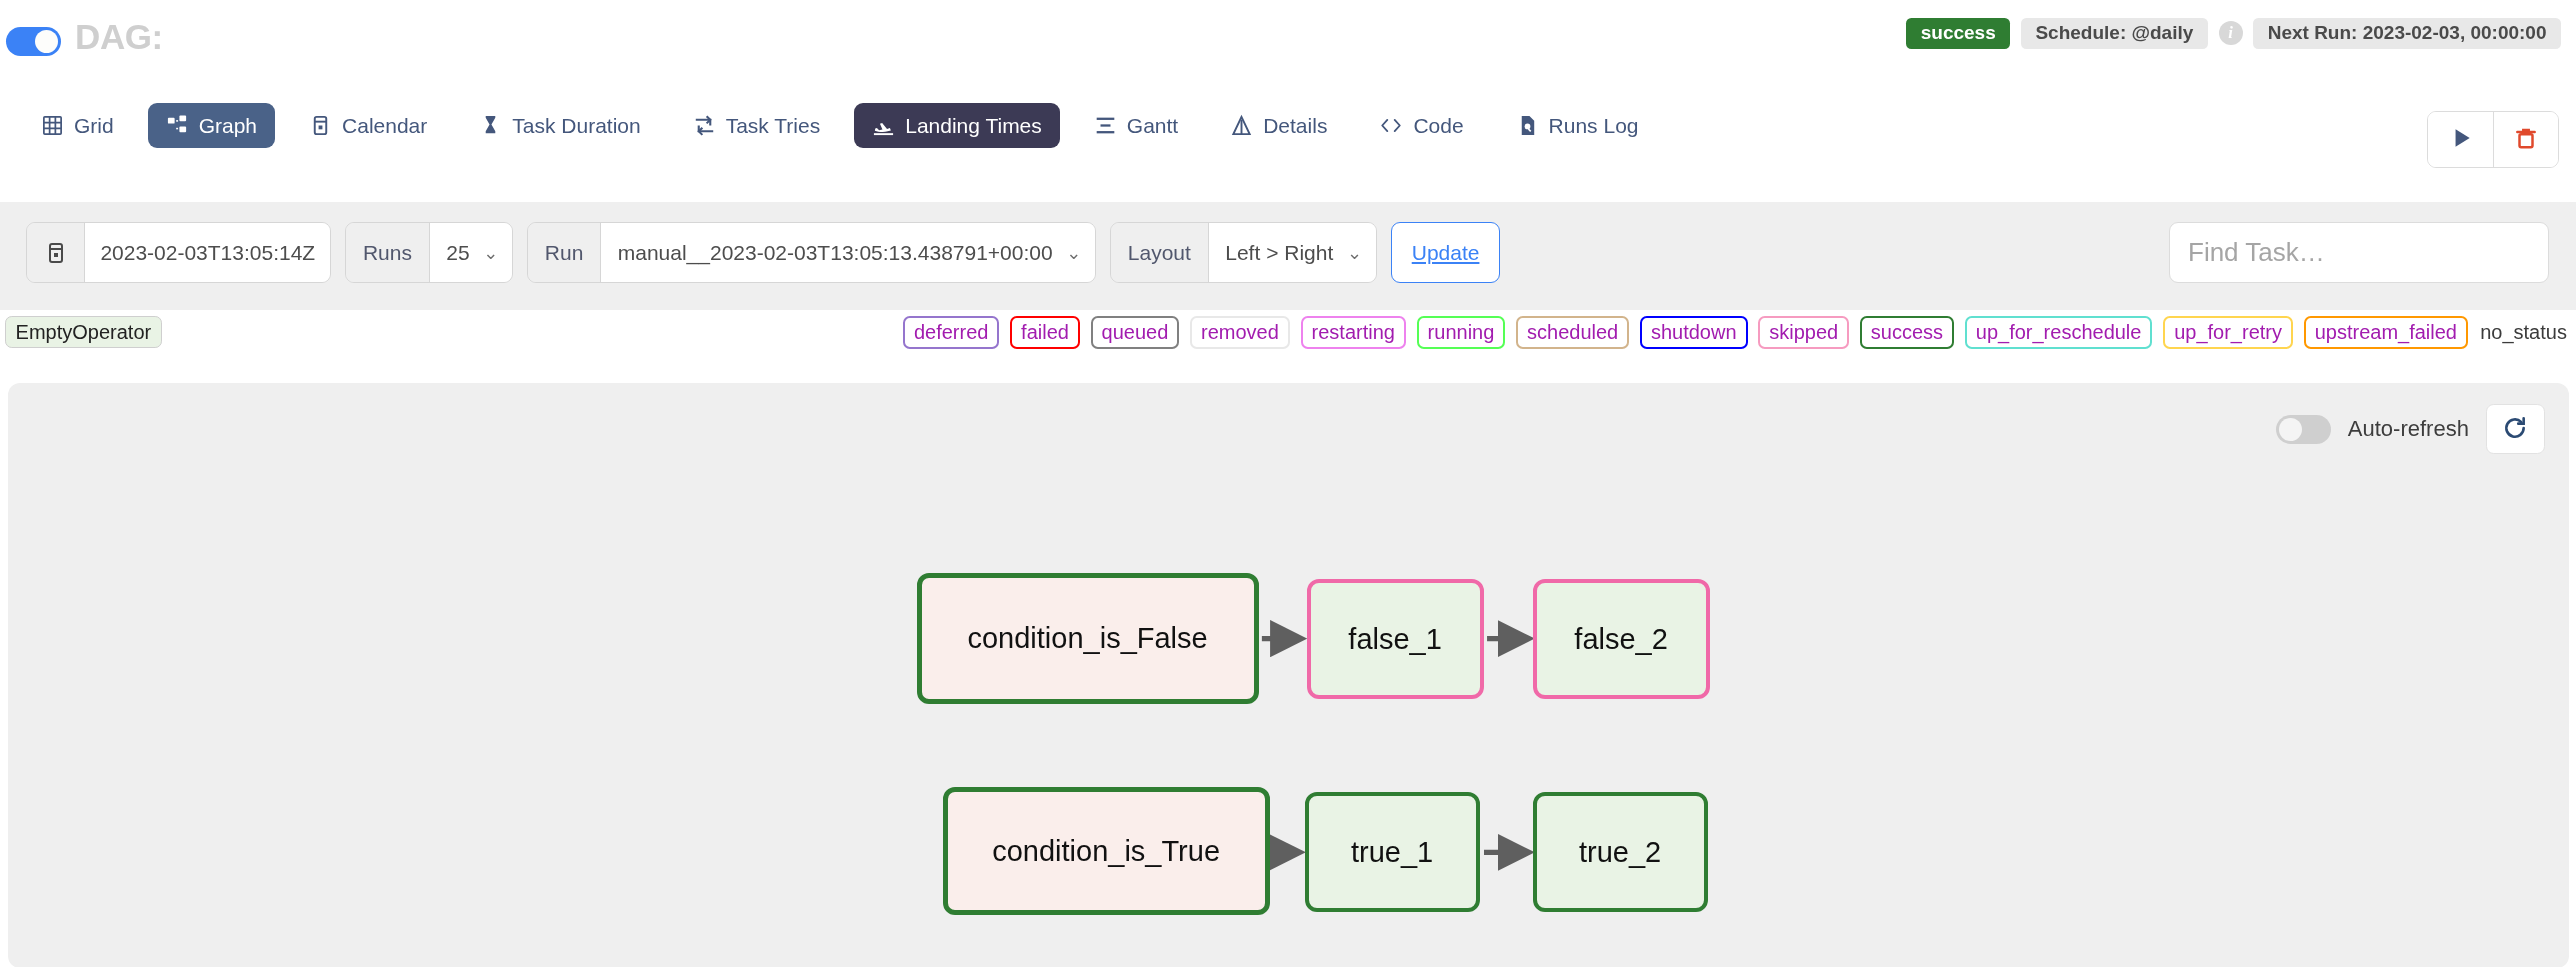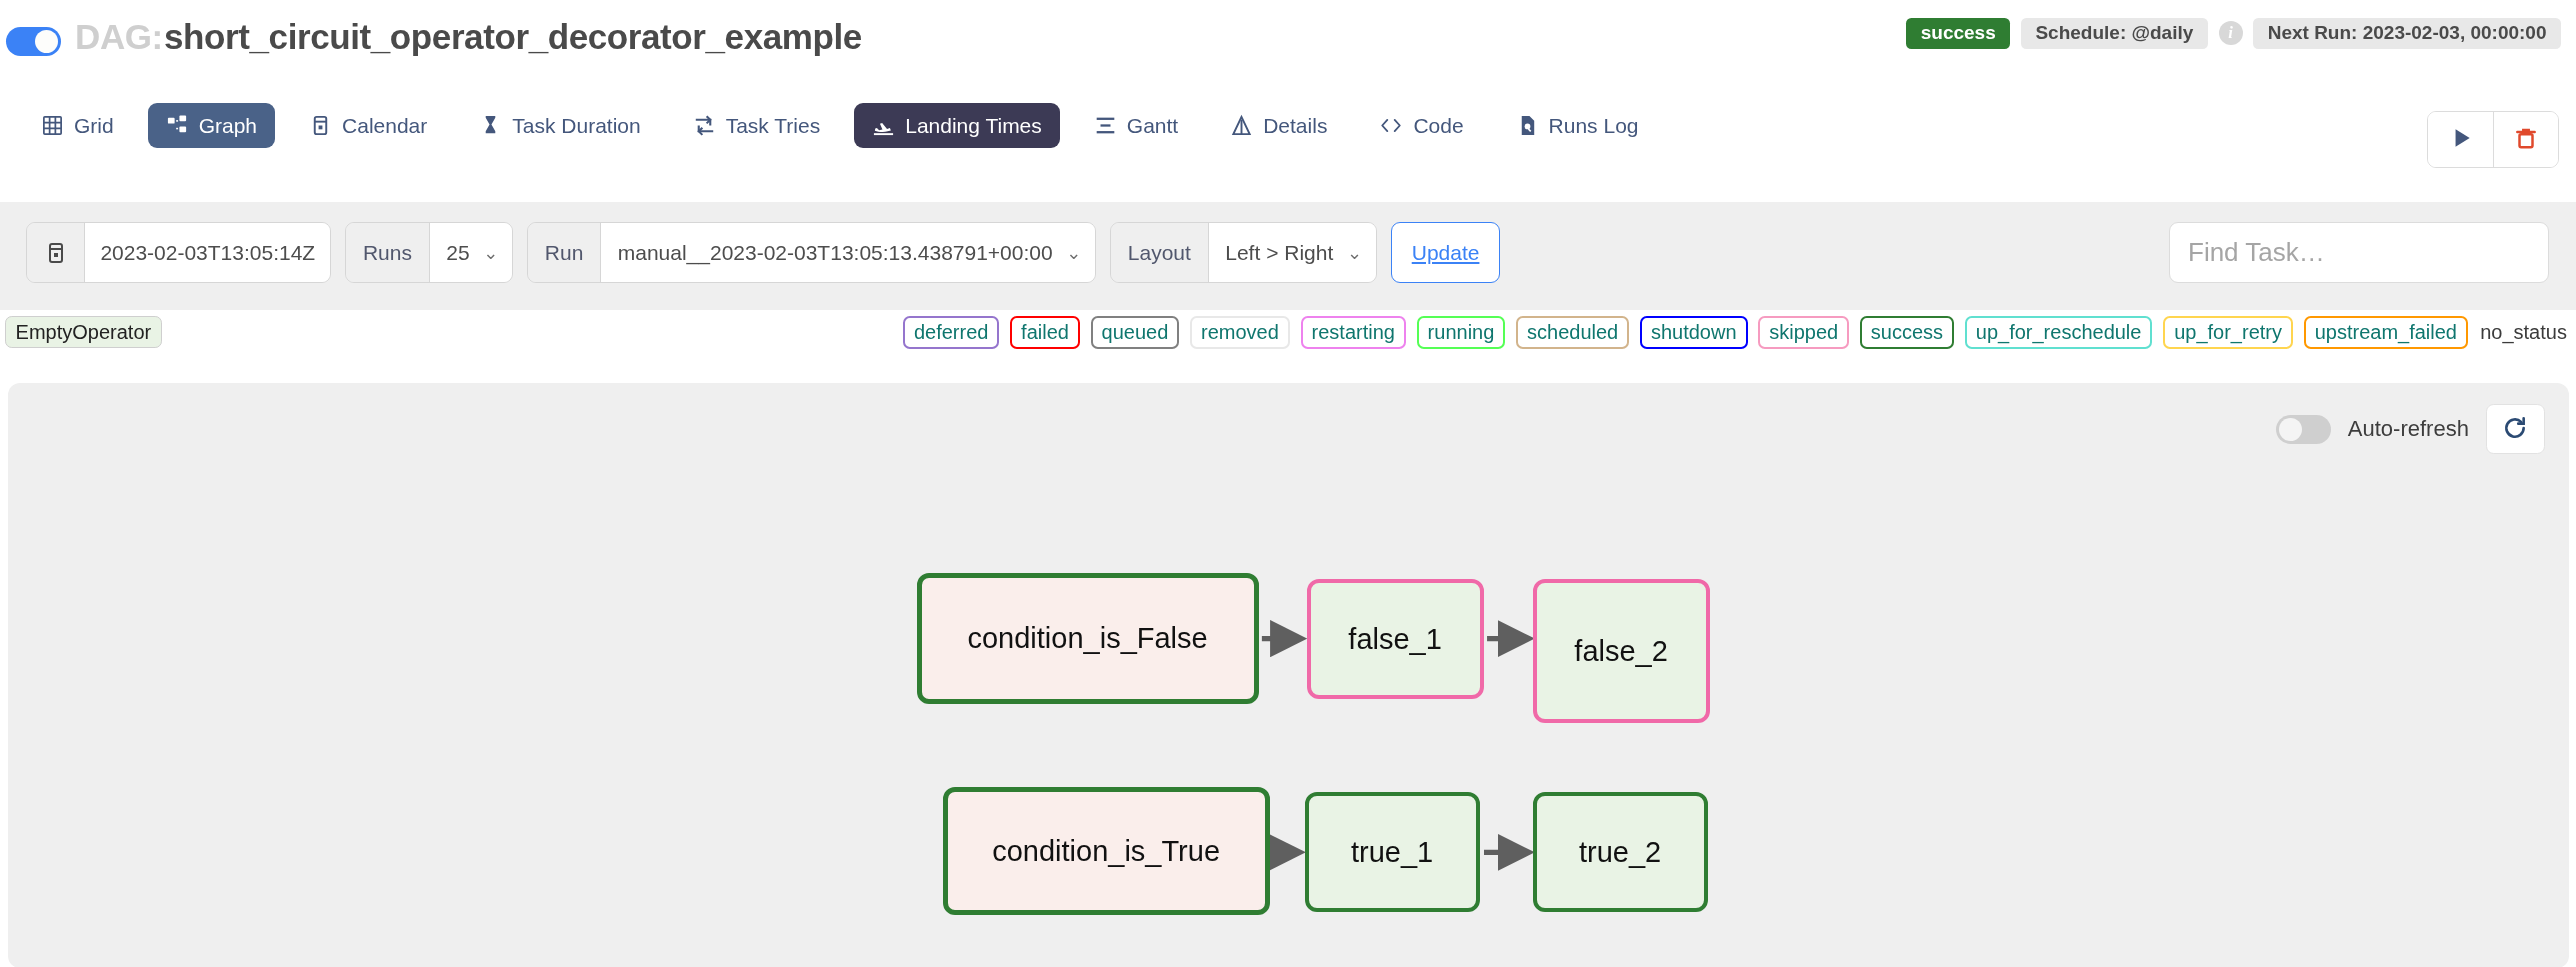--- a/index.html
+++ b/index.html
@@ -138,21 +138,21 @@
   }
   .op-chip {
     border: 1.5px solid #cfcfcf; border-radius: 6.8px; padding: 3.8px 10px;
     font-size: 20px; color: #222; white-space: nowrap;
   }
   .legend-right {
     position: absolute; right: 7.6px; top: 3.8px; display: flex; gap: 10.7px; align-items: center;
   }
   .st-chip {
     border: 2.3px solid #999; border-radius: 6.8px; padding: 3px 9px;
-    font-size: 20px; color: #0f766e; background: #fff; white-space: nowrap;
+    font-size: 20px; color: #a21caf; background: #fff; white-space: nowrap;
   }
   .st-plain { font-size: 20px; color: #3b3b3b; white-space: nowrap; padding: 3px 1.5px; }
 
   
   .canvas {
     position: absolute; left: 7.6px; top: 383px; width: 2561px; height: 585px;
     background: #efefef; border-radius: 12px;
   }
   .refresh-row {
     position: absolute; right: 24px; top: 21px;
@@ -180,21 +180,20 @@
 </head>
 <body>
 
 <div id="app">
 
   <div class="header">
     <div class="dag-toggle">
       <div class="knob"></div>
     </div>
     <div class="dag-label">DAG:</div>
-    <div class="dag-name">short_circuit_operator_decorator_example</div>
 
     <div class="header-right">
       <div class="badge-success">success</div>
       <div class="badge-gray">Schedule: @daily</div>
       <div class="info-circle">i</div>
       <div class="badge-gray">Next Run: 2023-02-03, 00:00:00</div>
     </div>
   </div>
 
   <div class="tabbar">
@@ -422,21 +421,21 @@
       </defs>
       <line x1="1648" y1="336" x2="1698" y2="336" stroke="#5f5f5f" stroke-width="7" marker-end="url(#arrow)"></line>
       <line x1="1944" y1="336" x2="1997" y2="336" stroke="#5f5f5f" stroke-width="7" marker-end="url(#arrow)"></line>
       <line x1="1636" y1="617" x2="1696" y2="617" stroke="#5f5f5f" stroke-width="7" marker-end="url(#arrow)"></line>
       <line x1="1940" y1="617" x2="1997" y2="617" stroke="#5f5f5f" stroke-width="7" marker-end="url(#arrow)"></line>
     </svg>
 
     <div class="graph-layer">
       <div class="node" style="left:909px; top:190px; width:342px; height:131px; background:#faeeeb; border:5.3px solid #2f7d32;">condition_is_False</div>
       <div class="node" style="left:1299px; top:196px; width:177px; height:120px; background:#e9f3e5; border:4.6px solid #f069a8;">false_1</div>
-      <div class="node" style="left:1525px; top:196px; width:177px; height:144px; background:#e9f3e5; border:4.6px solid #f069a8;">false_2</div>
+      <div class="node" style="left:1525px; top:196px; width:177px; height:120px; background:#e9f3e5; border:4.6px solid #f069a8;">false_2</div>
 
       <div class="node" style="left:914px; top:404px; width:327px; height:128px; background:#faeeeb; border:5.3px solid #2f7d32;margin-left:21px;">condition_is_True</div>
       <div class="node" style="left:1297px; top:409px; width:175px; height:120px; background:#e9f3e5; border:4.6px solid #2f7d32;">true_1</div>
       <div class="node" style="left:1525px; top:409px; width:175px; height:120px; background:#e9f3e5; border:4.6px solid #2f7d32;">true_2</div>
     </div>
 
   </div>
 </div>
 
 

